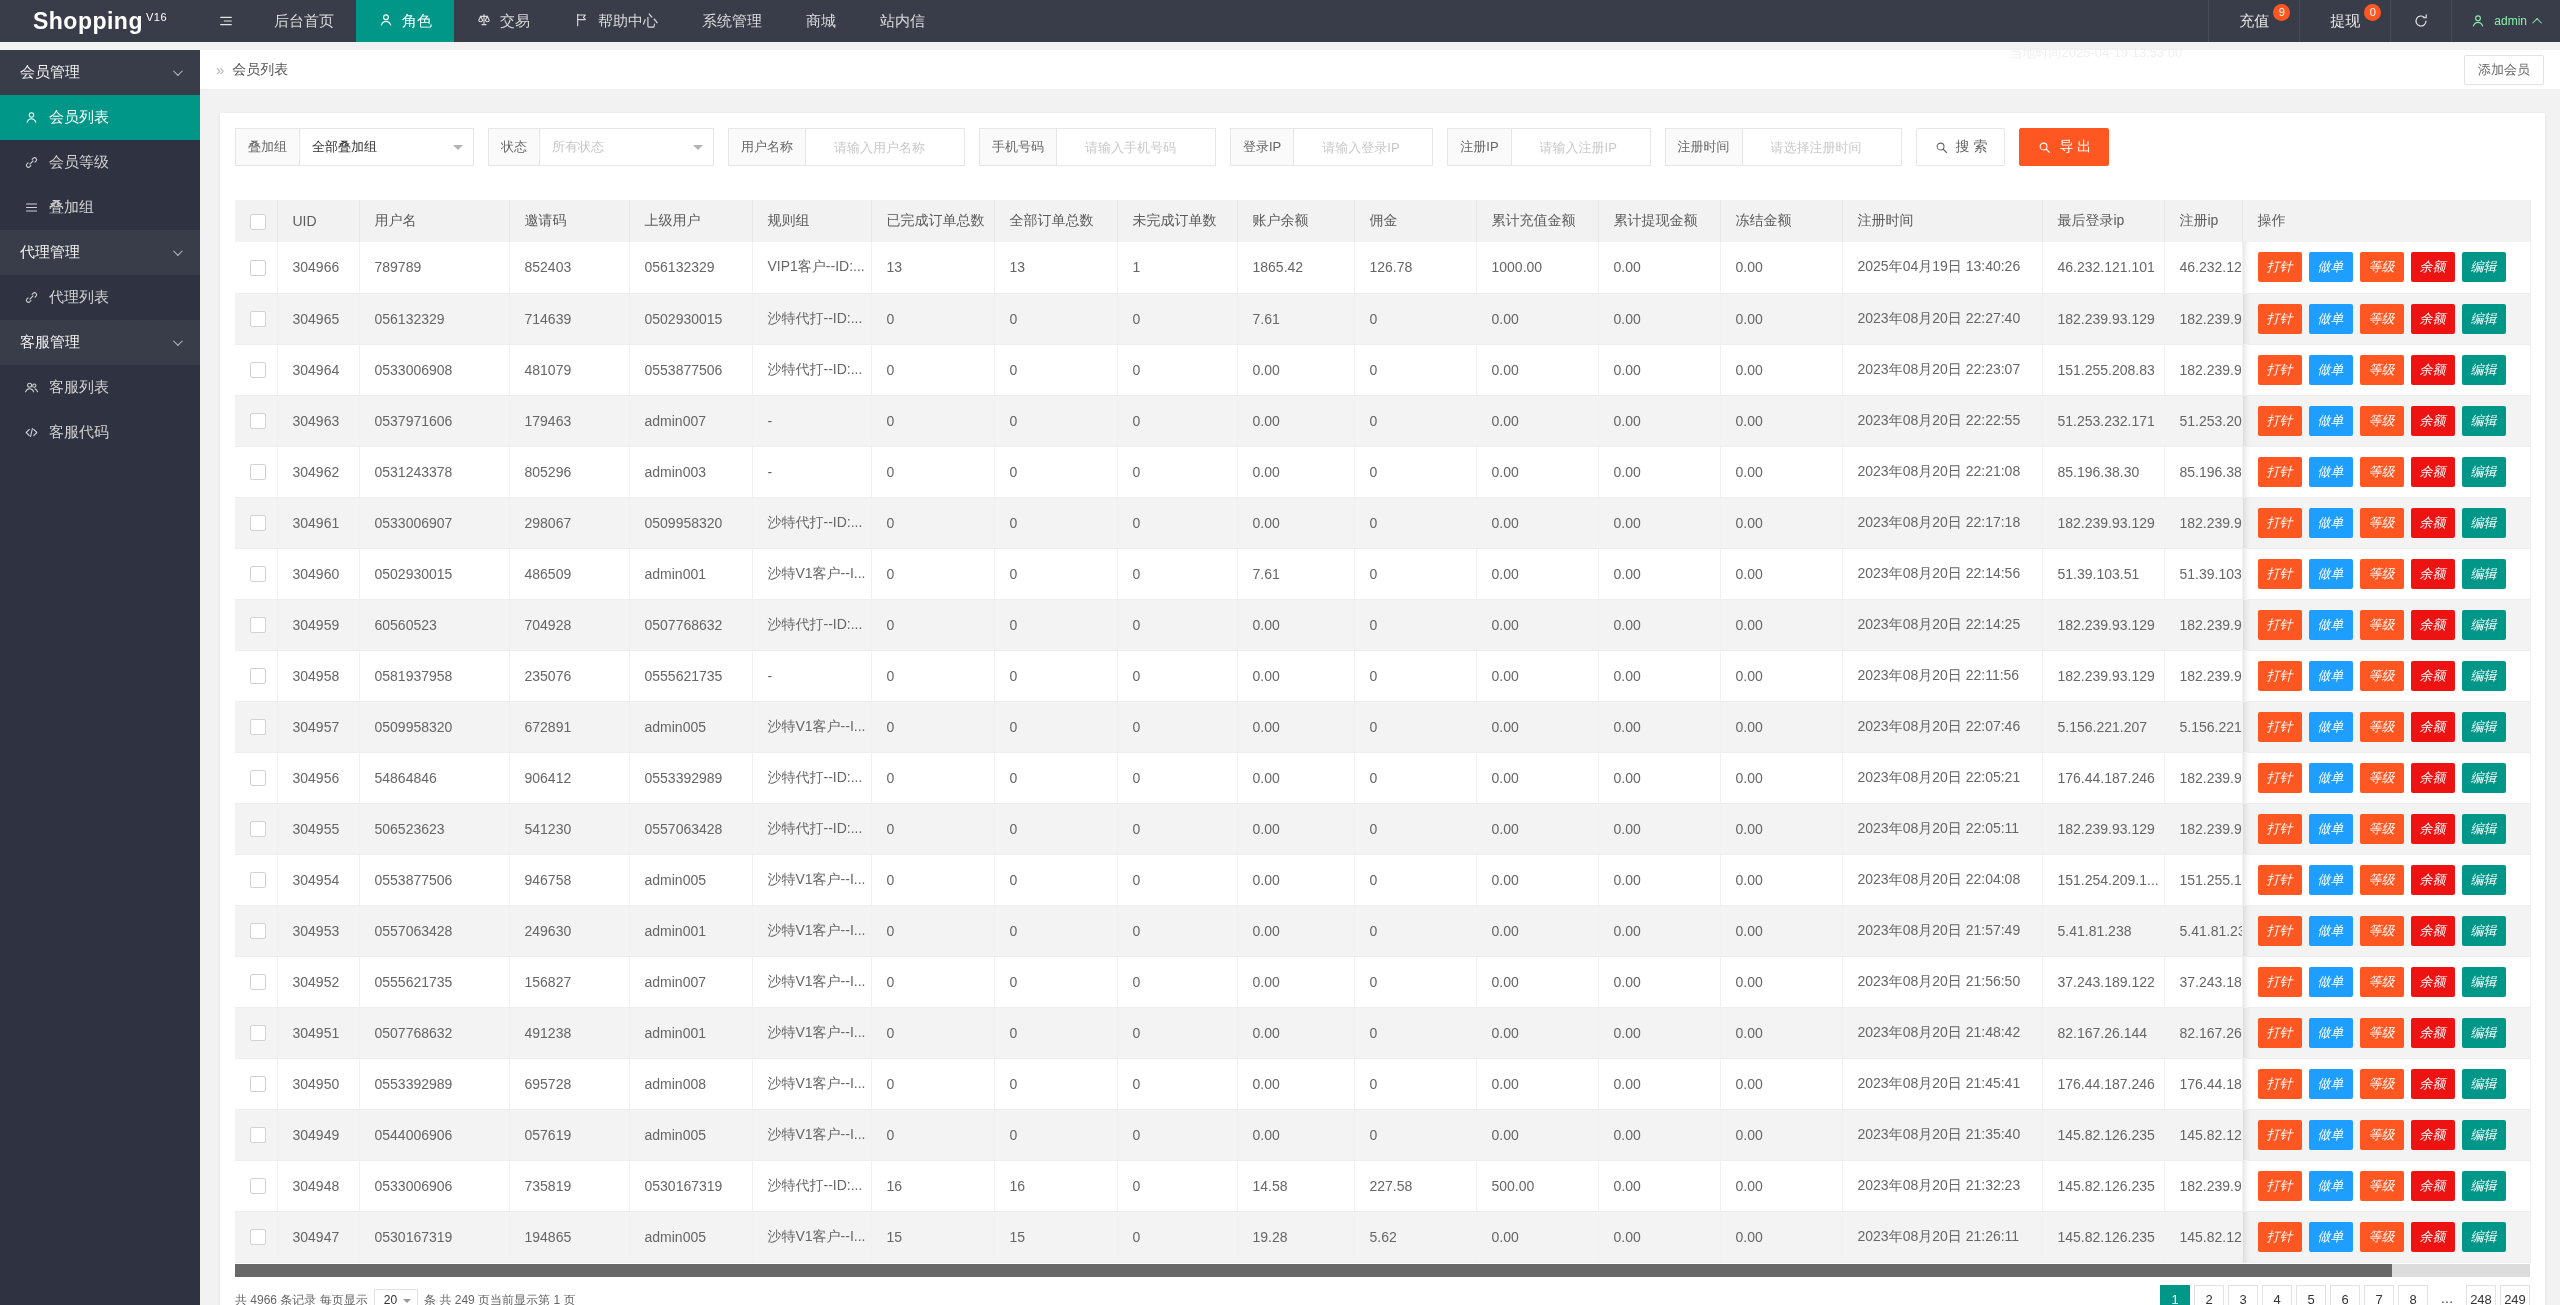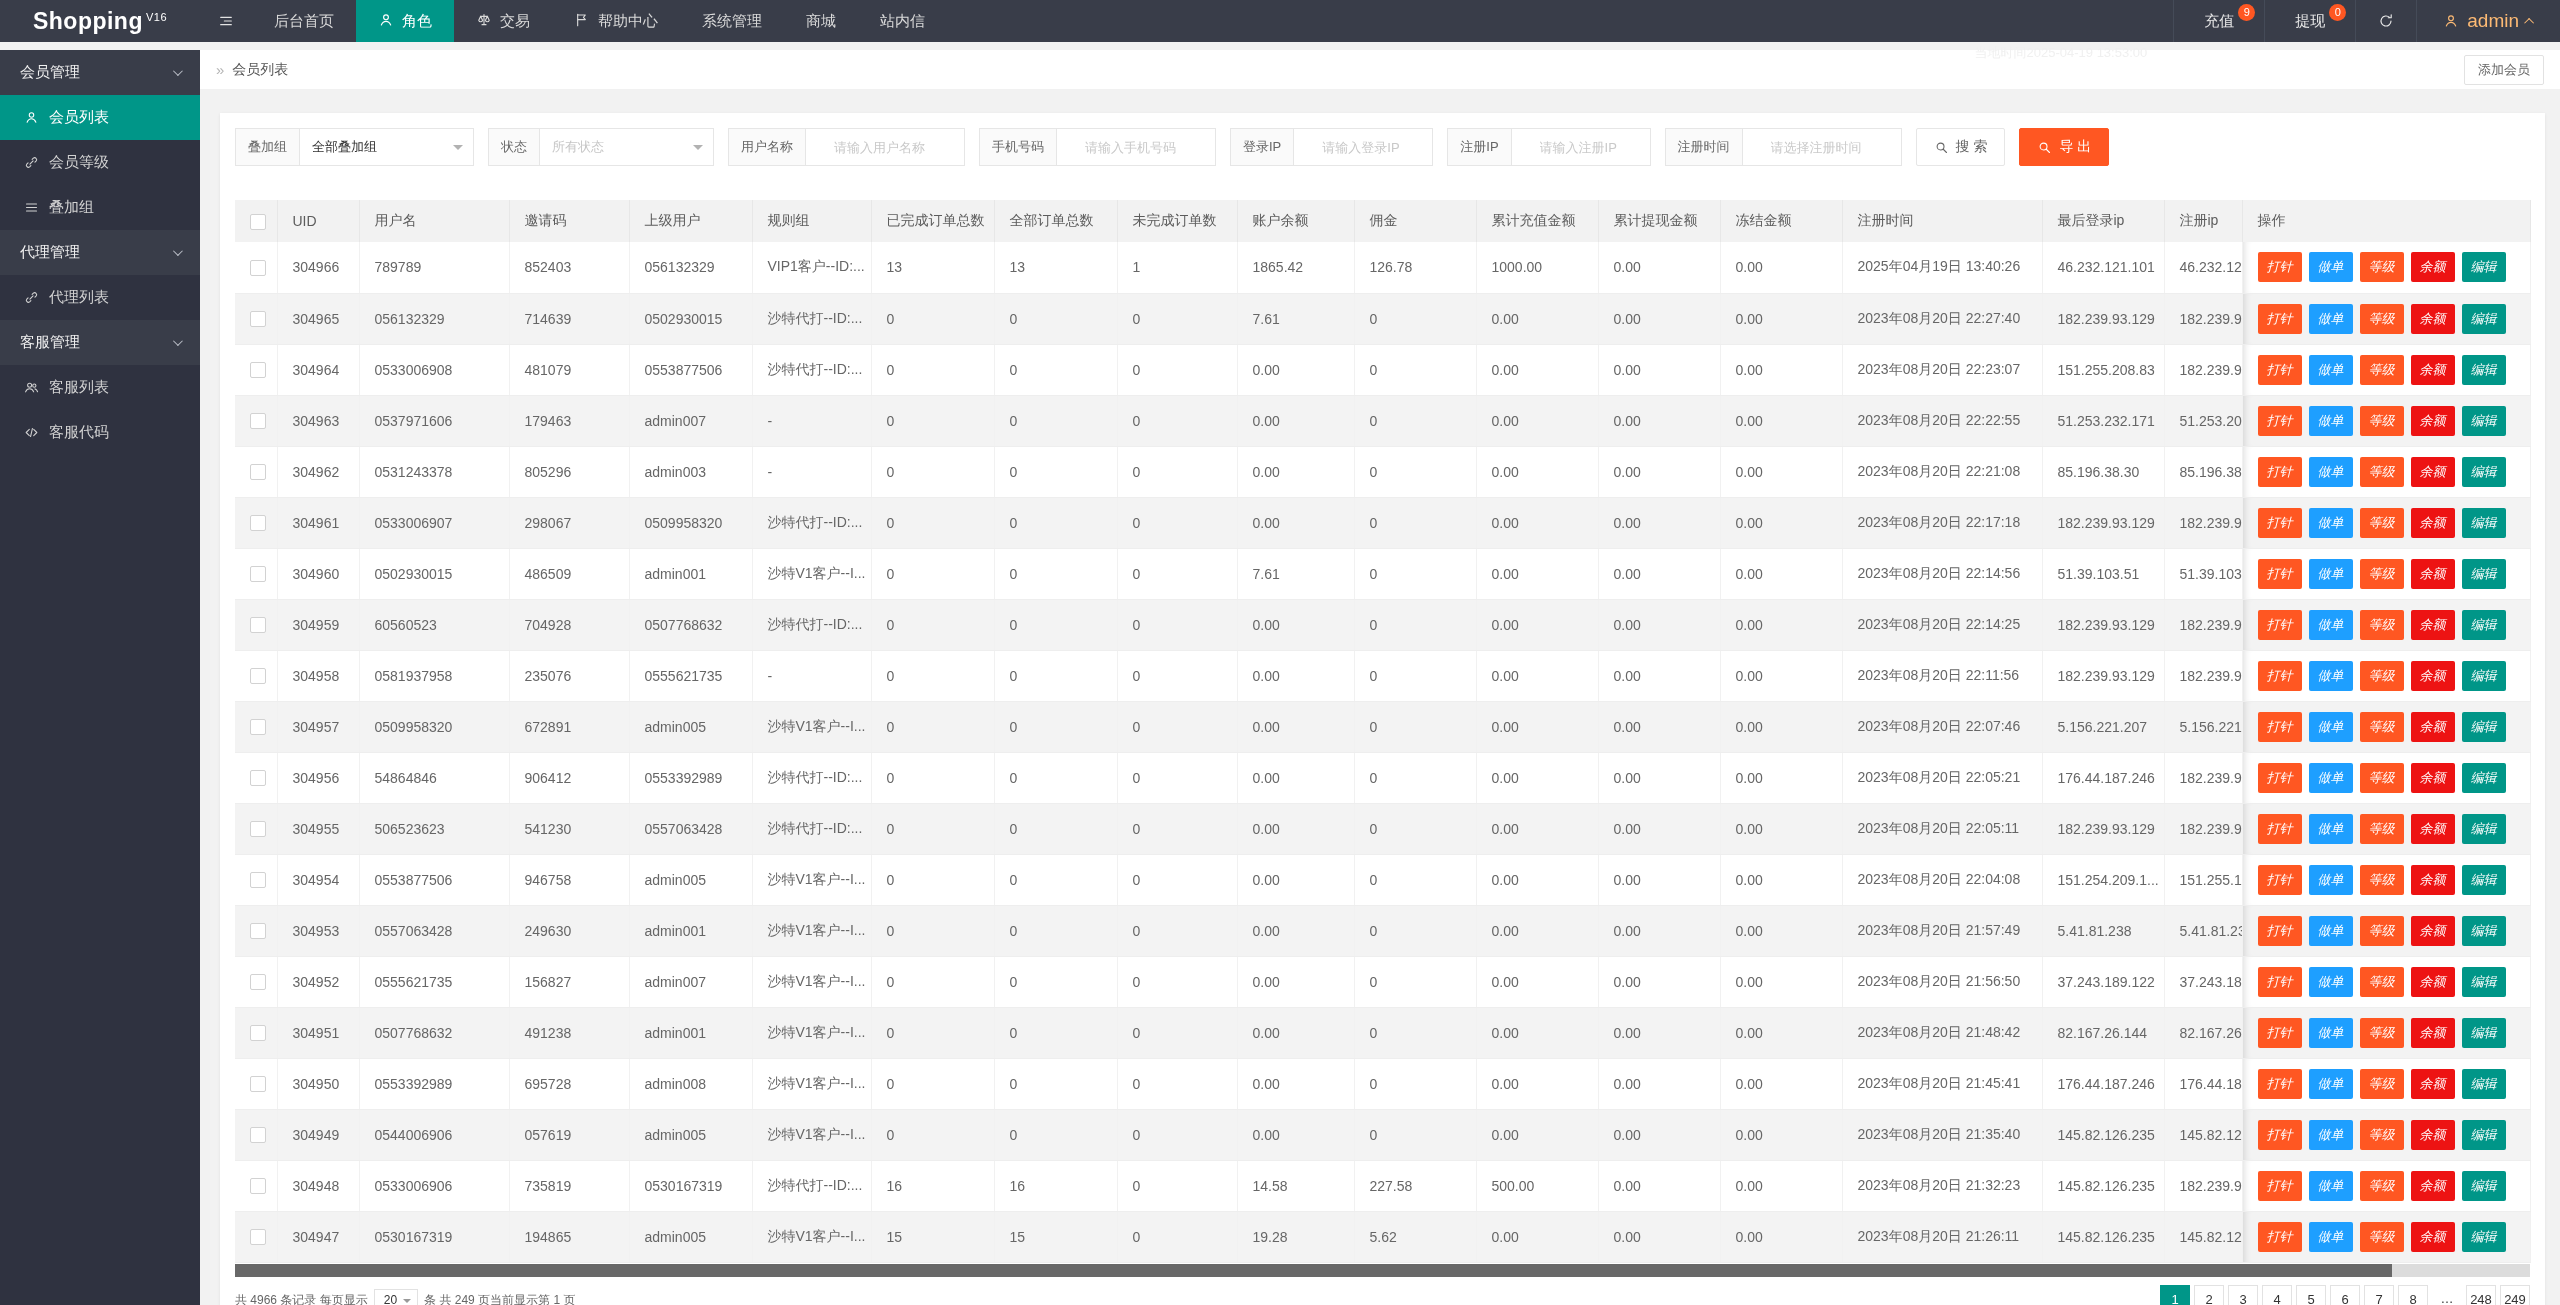--- a/index.html
+++ b/index.html
@@ -15,21 +15,21 @@
   .logo sup{font-size:11px;font-weight:400;margin-left:3px;transform:translateY(-4px);}
   .nav-item{display:flex;align-items:center;gap:8px;padding:0 22px;color:#d9d9d9;font-size:15px;cursor:pointer;}
   .nav-item.active{background:var(--accent);color:#fff;}
   .hamburger{padding:0 18px;color:#e3e3e3;display:flex;align-items:center;}
   .nav-right{margin-left:auto;display:flex;align-items:stretch;}
   .nav-right>div{border-left:1px solid #454b58;}
   .time-block{display:flex;justify-content:center;text-align:center;color:#f0f0f0;font-size:13px;line-height:1.55;padding:0 26px;margin-top:43px;}
   .badge-item{position:relative;display:flex;align-items:center;padding:0 30px;color:#e9e9e9;font-size:15px;cursor:pointer;}
   .badge{position:absolute;top:4px;right:9px;background:var(--warn);color:#fff;font-size:11px;min-width:17px;height:17px;line-height:17px;border-radius:9px;text-align:center;padding:0 4px;}
   .refresh-item{display:flex;align-items:center;padding:0 22px;color:#e9e9e9;cursor:pointer;}
-  .user-item{display:flex;align-items:center;gap:8px;padding:0 26px;color:#fdba74;font-size:19px;cursor:pointer;}
+  .user-item{display:flex;align-items:center;gap:8px;padding:0 18px;color:#86efac;font-size:12px;cursor:pointer;}
   svg.ic{width:16px;height:16px;fill:none;stroke:currentColor;stroke-width:1.7;stroke-linecap:round;stroke-linejoin:round;}
   .chev{display:inline-block;width:7px;height:7px;border-right:1.6px solid currentColor;border-bottom:1.6px solid currentColor;}
   .chev.down{transform:rotate(45deg) translateY(-2px);}
   .chev.up{transform:rotate(-135deg) translateY(-2px);}
 
   
   .sidebar{position:absolute;left:0;top:50px;width:200px;bottom:0;background:var(--sidebar);z-index:20;}
   .side-group-header{height:45px;background:var(--navbar);color:#f0f0f0;font-size:15px;display:flex;align-items:center;justify-content:space-between;padding:0 20px;cursor:pointer;}
   .side-group-header .chev{color:#b9bdc6;}
   .side-item{height:45px;display:flex;align-items:center;gap:10px;padding-left:24px;color:#d2d2d2;font-size:15px;cursor:pointer;}

